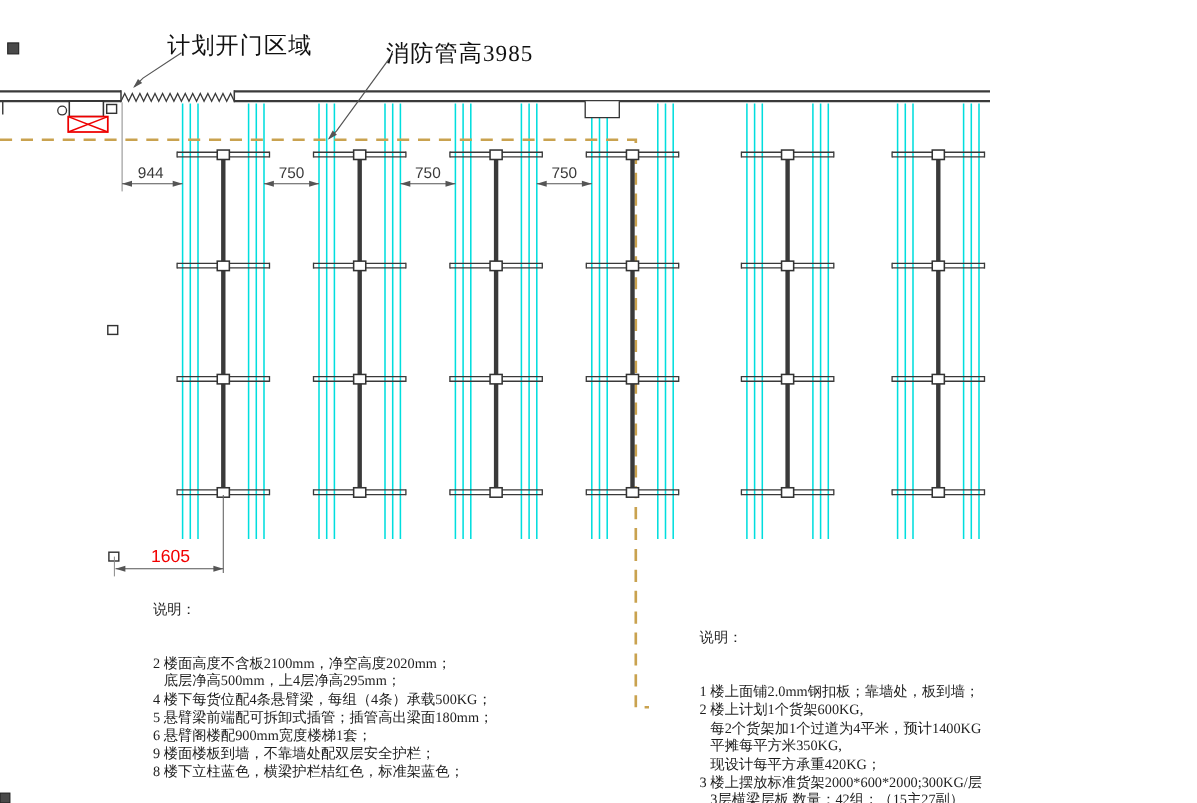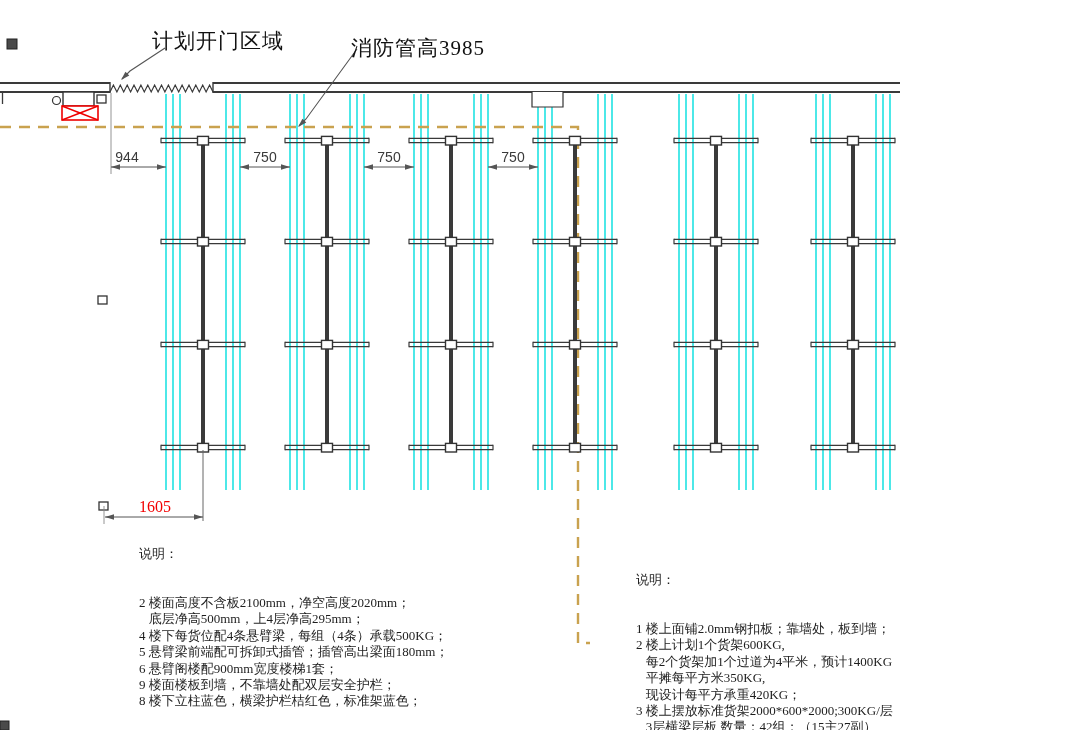--- a/index.html
+++ b/index.html
@@ -278,25 +278,25 @@
       <polygon points="928,503 925.3,494 930.7,494" fill="#555555"></polygon>
       <path d="M165,48 L130,71 L122,79" fill="none" stroke="#555" stroke-width="1.1"></path>
       <polygon points="121,80 125.45477272147524,71.72685066011739 129.2731493398826,75.54522727852476" fill="#555"></polygon>
       <path d="M357,49 L306,119 L299,126" fill="none" stroke="#555" stroke-width="1.1"></path>
       <polygon points="298,127 302.45477272147525,118.72685066011739 306.2731493398826,122.54522727852476" fill="#555"></polygon>
     </svg>
 
   <div class="abs title-label" style="left:152px;top:27px;">计划开门区域</div>
   <div class="abs title-label" style="left:351px;top:34px;">消防管高3985</div>
 
-  <div class="abs dim" style="left:96px;top:149px;width:62px;">944</div>
+  <div class="abs dim" style="left:106px;top:149px;width:62px;">944</div>
   <div class="abs dim" style="left:237px;top:149px;width:56px;">750</div>
   <div class="abs dim" style="left:361px;top:149px;width:56px;">750</div>
   <div class="abs dim" style="left:485px;top:149px;width:56px;">750</div>
-  <div class="abs dim-red" style="left:106px;top:498px;width:98px;font-size:16px;font-family:Liberation Serif, serif;">1605</div>
+  <div class="abs dim-red" style="left:106px;top:498px;width:98px;font-size:16px;">1605</div>
   <div class="abs dim-red" style="left:951px;top:510px;width:60px;">900</div>
 
   <div class="abs dim rot" style="left:1014px;top:182px;width:60px;height:16px;">2300</div>
   <div class="abs dim rot" style="left:1014px;top:315px;width:60px;height:16px;">2300</div>
   <div class="abs dim-red rot" style="left:1008px;top:456px;width:60px;height:16px;">2100</div>
   <div class="abs dim-red rot" style="left:886px;top:447px;width:60px;height:16px;">1650</div>
 
   <div class="abs boxtext rot" style="left:930px;top:138px;width:110px;height:22px;">
     <div>4层</div>
     <div>2000*600*2000</div>

